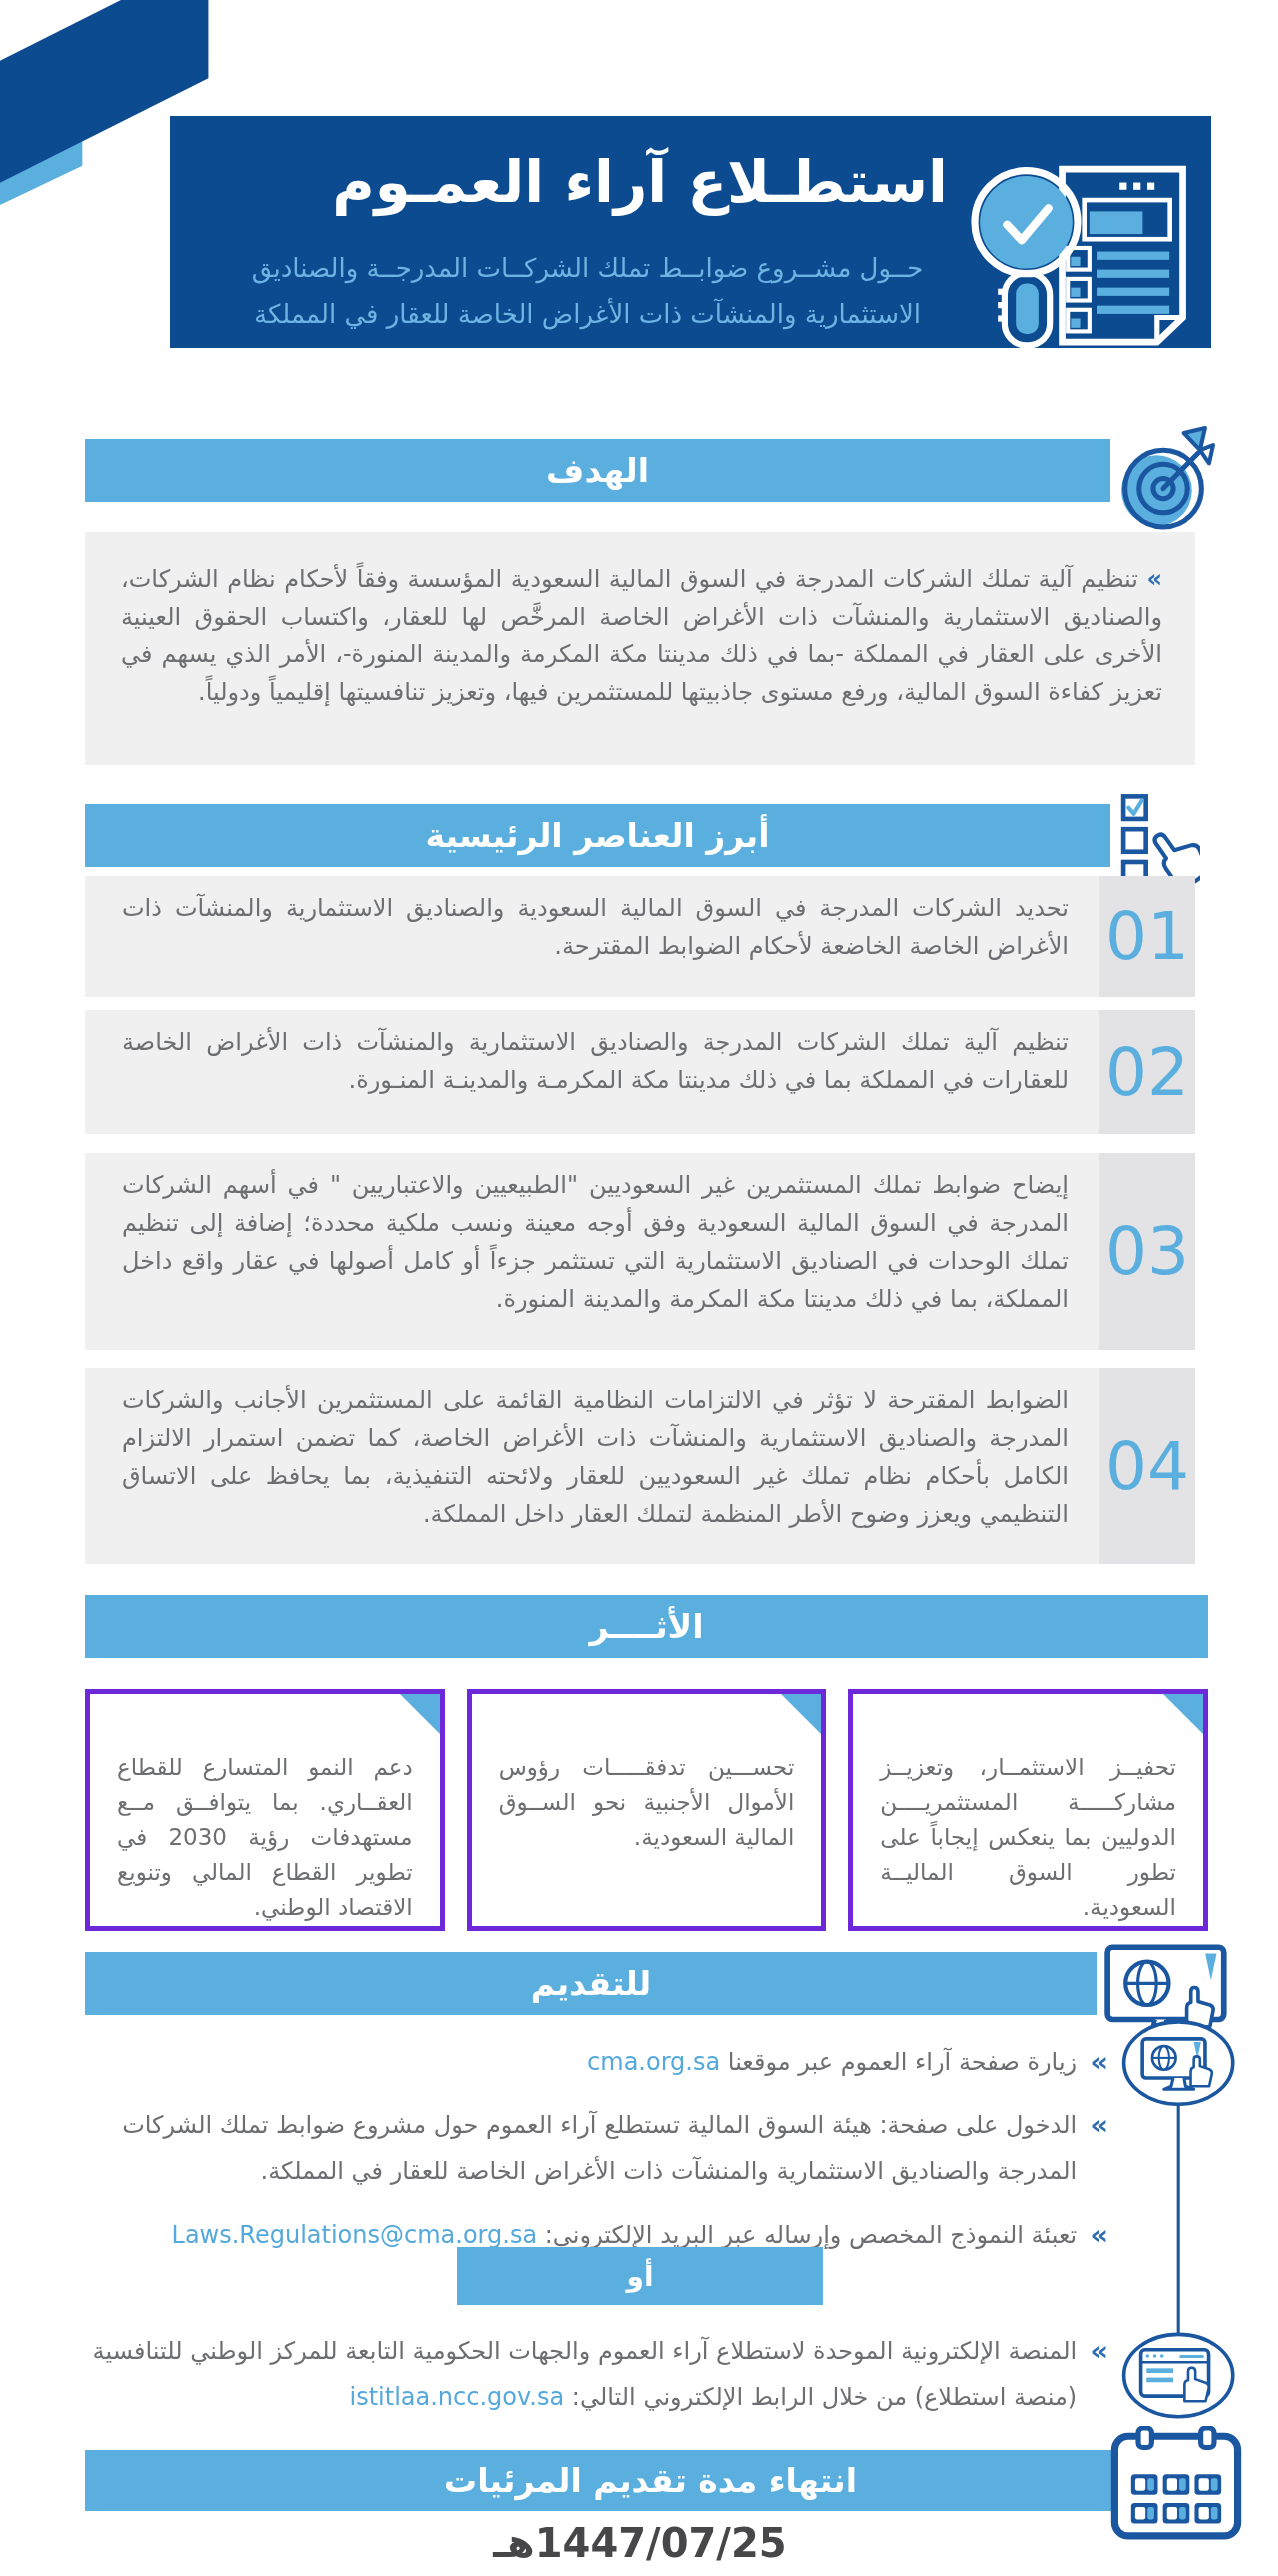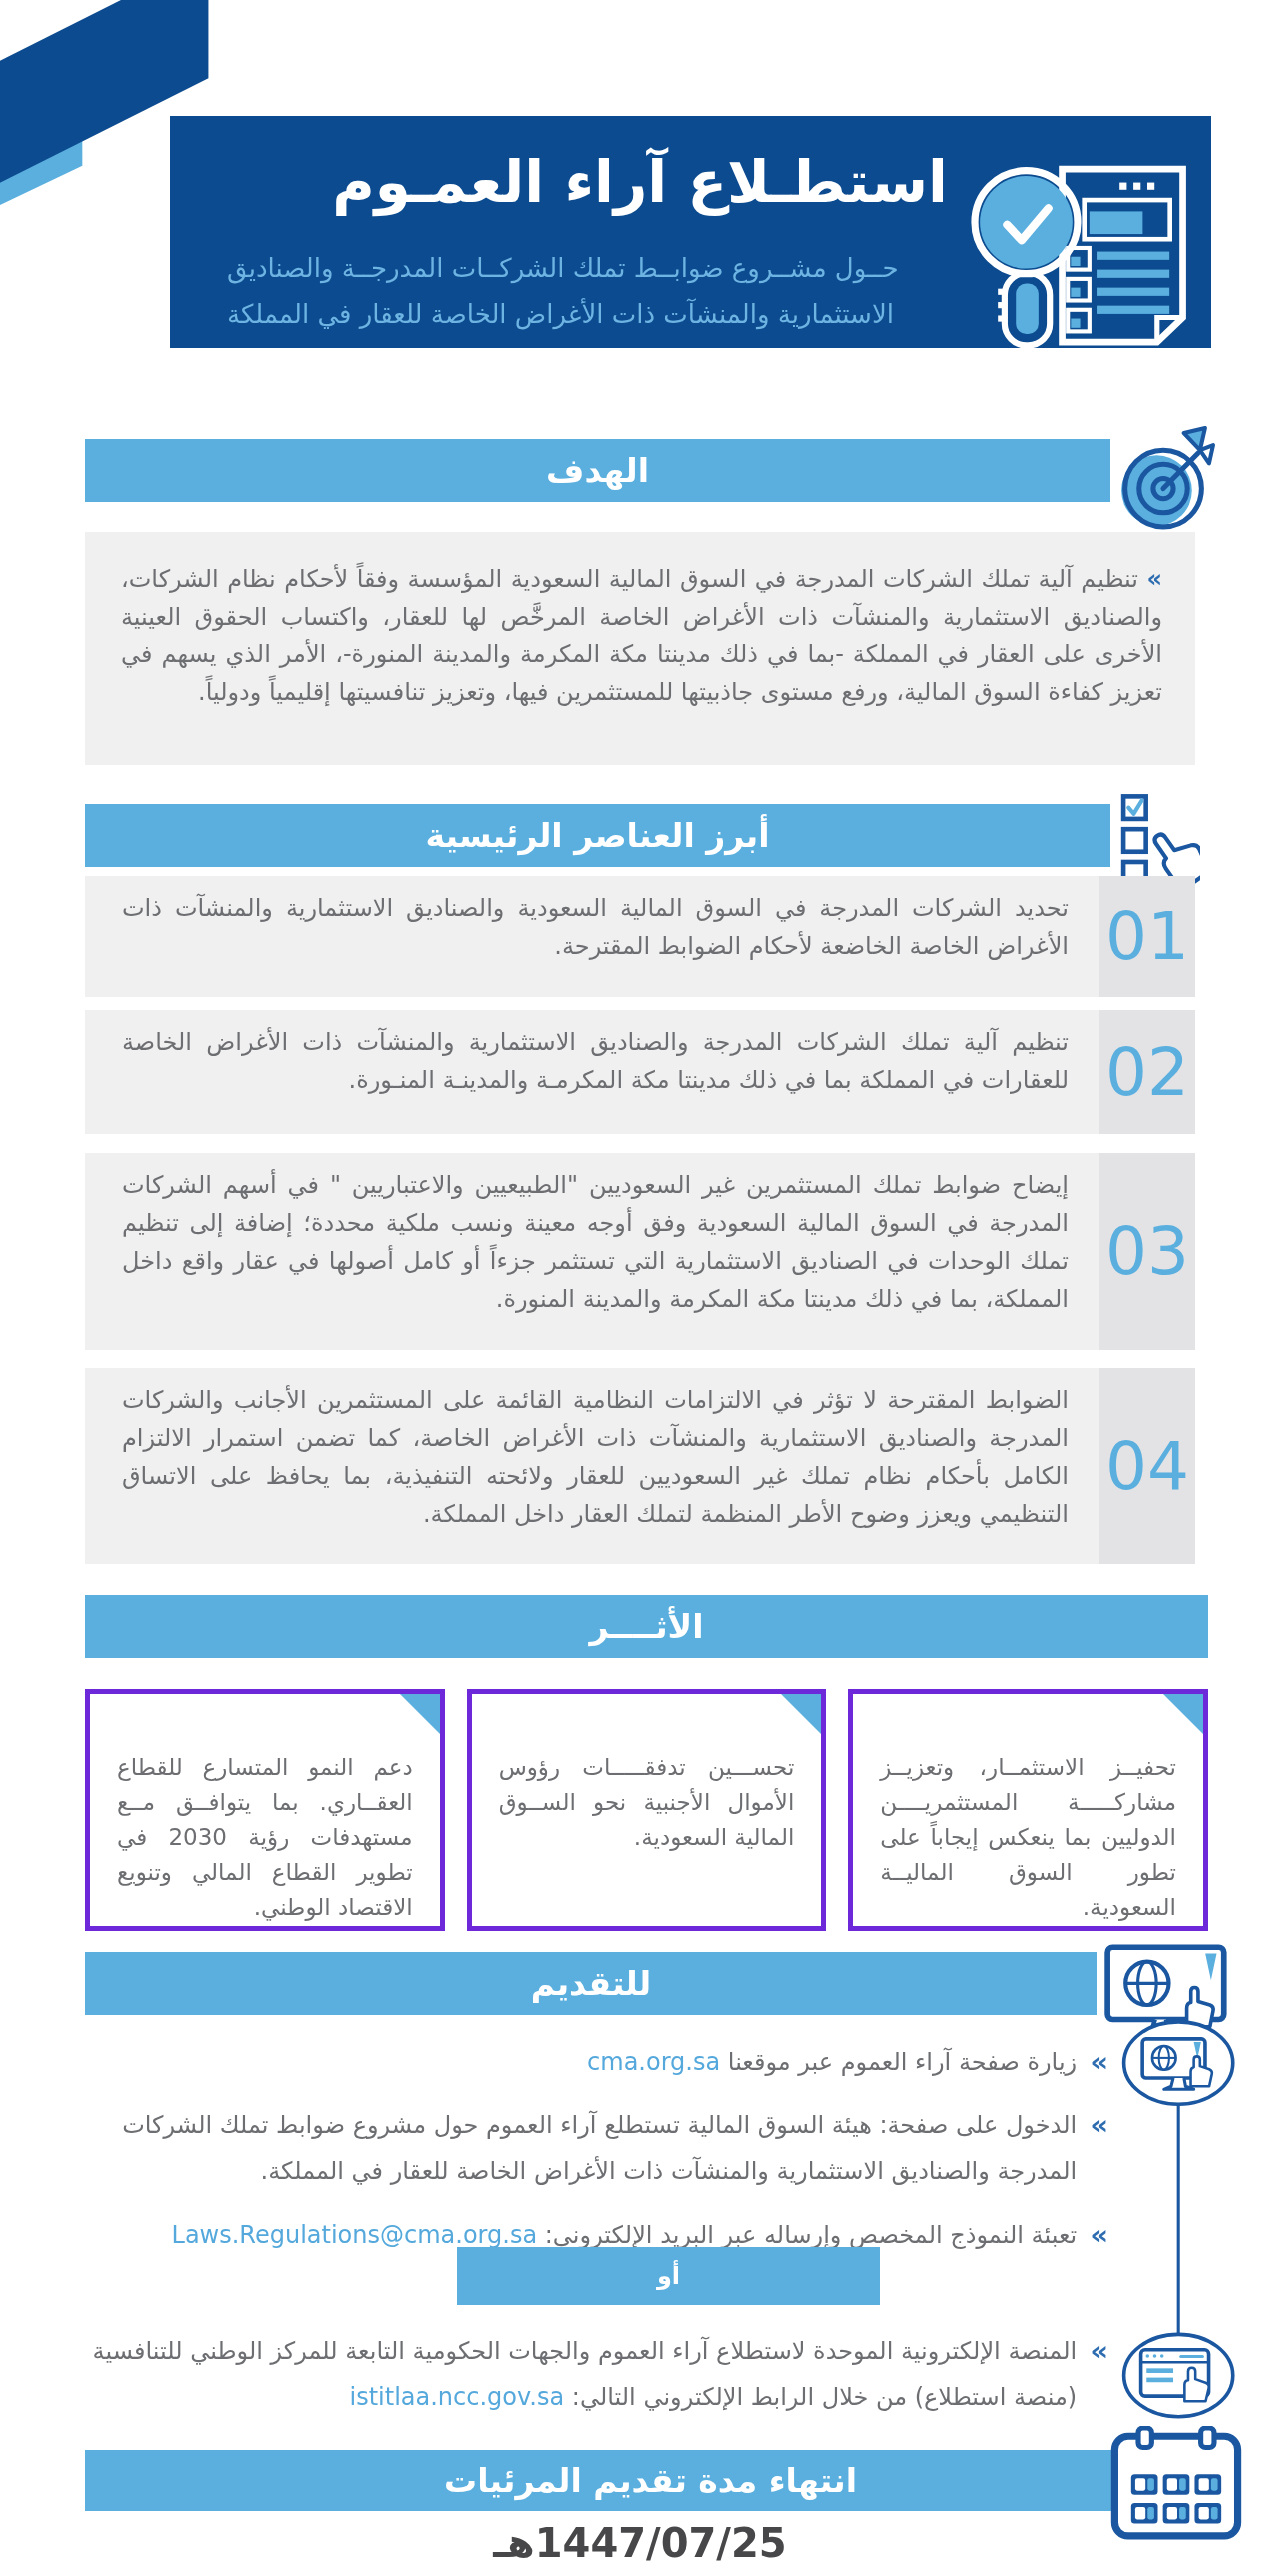--- a/index.html
+++ b/index.html
@@ -18,21 +18,21 @@
   *{margin:0;padding:0;box-sizing:border-box;}
   body{background:#888;}
   #page{
     position:relative;width:1278px;height:2680px;background:#fff;overflow:hidden;
     font-family:"DejaVu Sans","Liberation Sans",sans-serif;margin:0 auto;
   }
   .abs{position:absolute;}
   
   #hero{left:170px;top:116px;width:1041px;height:232px;background:var(--navy);}
   #hero-title{position:absolute;right:263px;top:32px;color:#fff;font-size:58px;font-weight:bold;white-space:nowrap;}
-  #hero-sub{position:absolute;right:263px;top:130px;width:721px;color:var(--subblue);font-size:26px;line-height:1.76;text-align:left;font-weight:500;}
+  #hero-sub{position:absolute;right:263px;top:130px;width:721px;color:var(--subblue);font-size:26px;line-height:1.76;text-align:center;font-weight:500;}
   #hero-icon{position:absolute;right:21.6px;top:47px;}
   
   .bar{background:var(--blue);color:#fff;font-weight:bold;display:flex;align-items:center;justify-content:center;}
   .bar-t{font-size:33px;}
   #obj-bar{left:85px;top:439px;width:1025px;height:63px;}
   #el-bar{left:85px;top:804px;width:1025px;height:63px;}
   #impact-bar{left:85px;top:1595px;width:1123px;height:63px;}
   #sub-bar{left:85px;top:1952px;width:1012px;height:63px;}
   #dl-bar{left:85px;top:2450px;width:1131px;height:61px;}
   
@@ -56,21 +56,21 @@
   .card p{font-size:23px;line-height:1.52;color:var(--txt);text-align:justify;text-align-last:right;}
   
   .blt{display:flex;gap:13.4px;align-items:flex-start;text-align:right;}
   .blt .mark{color:#2e6db0;font-size:27px;font-weight:bold;line-height:1.65;flex:none;}
   .blt .btxt{font-size:24px;color:var(--txt);line-height:1.9;}
   .link{color:var(--link);font-weight:500;}
   #bullet1{left:85px;top:2040px;width:1023px;}
   #bullet2{left:85px;top:2103px;width:1023px;}
   #bullet3{left:85px;top:2213px;width:1023px;}
   #bullet4{left:85px;top:2329px;width:1023px;}
-  #or-box{left:457px;top:2247px;width:423px;height:58px;background:var(--blue);color:#fff;font-size:24px;font-weight:bold;display:flex;align-items:center;justify-content:center;}
+  #or-box{left:457px;top:2247px;width:366px;height:58px;background:var(--blue);color:#fff;font-size:28px;font-weight:bold;display:flex;align-items:center;justify-content:center;}
   
   .date{left:85px;width:1110px;text-align:center;font-size:40px;font-weight:bold;color:var(--dark);direction:rtl;}
   #date1{top:2520px;}
 </style>
 </head>
 <body>
 
 <div id="page" dir="rtl">
 
   <svg class="abs" style="left:0;top:0" width="211" height="206" viewBox="0 0 410 400">

